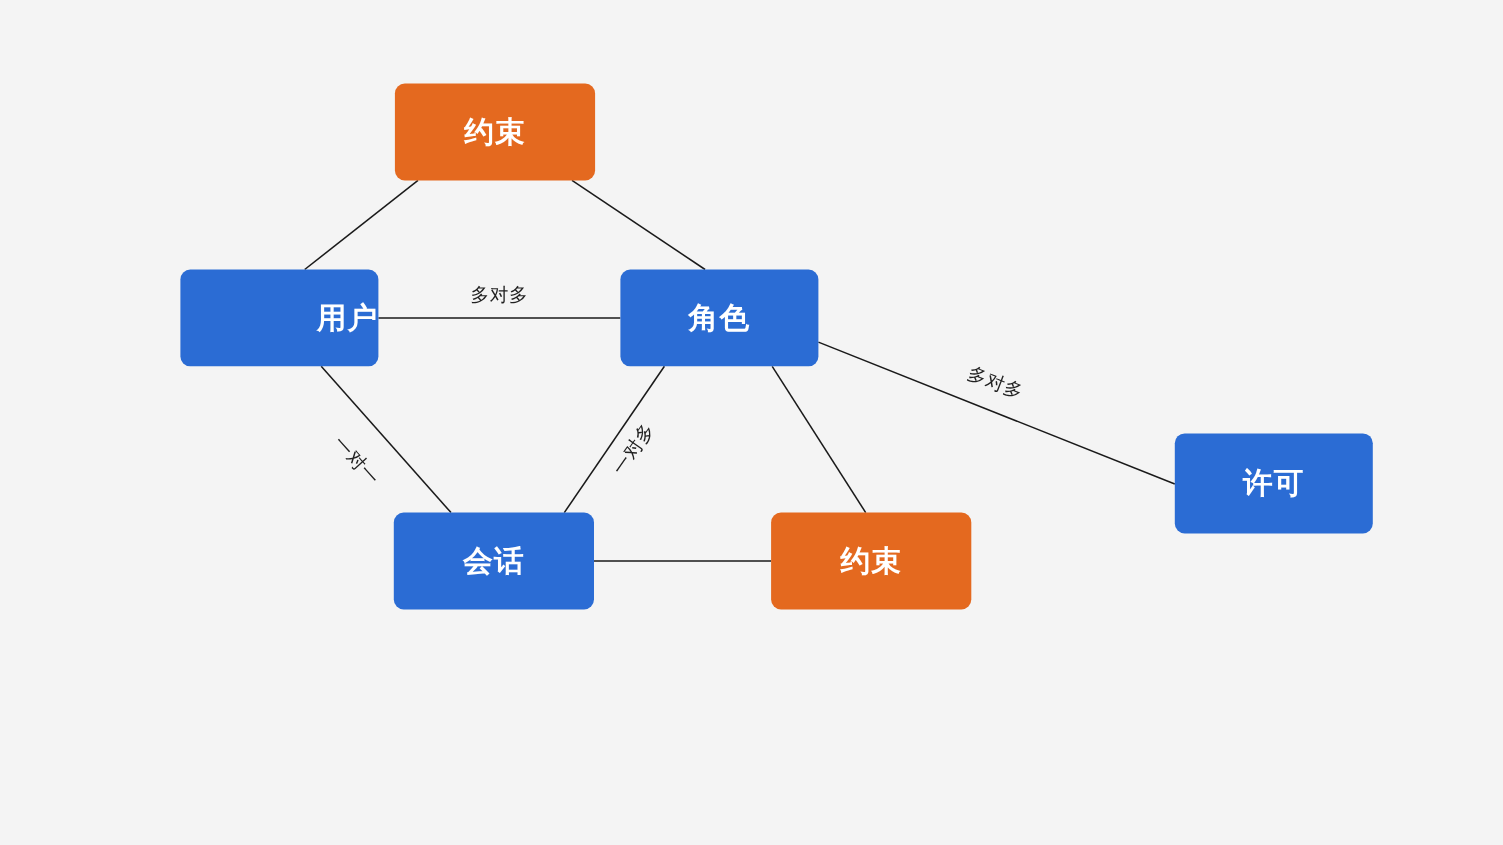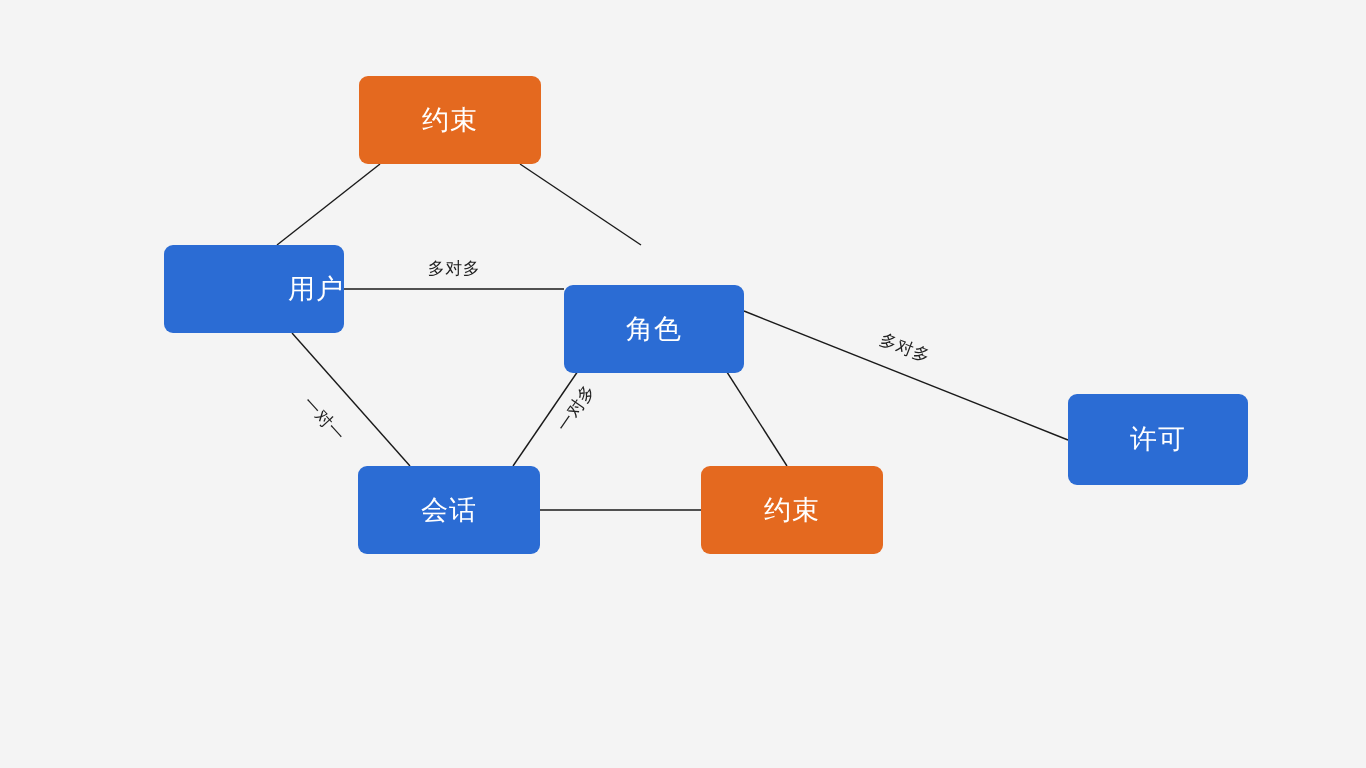--- a/index.html
+++ b/index.html
@@ -32,20 +32,21 @@
     box-sizing: border-box;
     border-radius: 9px;
     display: flex;
     align-items: center;
     justify-content: center;
     color: #ffffff;
     font-size: 27px;
     letter-spacing: 1px;
     line-height: 1;
     user-select: none;
+    font-weight: bold;
   }
   .node-label {
     display: block;
     color: #ffffff;
     font-size: 27px;
     letter-spacing: 1px;
   }
   .edge-label {
     position: absolute;
     color: #212121;
@@ -73,21 +74,21 @@
       <line x1="540" y1="510" x2="701" y2="510" stroke="#1a1a1a" stroke-width="1.4"></line>
     </svg>
 
   <div id="node-layer">
       <div class="node" style="left: 359px; top: 76px; width: 182px; height: 88px; background: rgb(228, 105, 31);">
         <span class="node-label">约束</span>
       </div>
       <div class="node" style="left: 164px; top: 245px; width: 180px; height: 88px; background: rgb(43, 108, 212); justify-content: flex-end;">
         <span class="node-label">用户</span>
       </div>
-      <div class="node" style="left: 564px; top: 245px; width: 180px; height: 88px; background: rgb(43, 108, 212); margin-top: 40px;">
+      <div class="node" style="left: 564px; top: 245px; width: 180px; height: 88px; background: rgb(43, 108, 212);">
         <span class="node-label">角色</span>
       </div>
       <div class="node" style="left: 1068px; top: 394px; width: 180px; height: 91px; background: rgb(43, 108, 212);">
         <span class="node-label">许可</span>
       </div>
       <div class="node" style="left: 358px; top: 466px; width: 182px; height: 88px; background: rgb(43, 108, 212); text-align: center;">
         <span class="node-label">会话</span>
       </div>
       <div class="node" style="left: 701px; top: 466px; width: 182px; height: 88px; background: rgb(228, 105, 31);">
         <span class="node-label">约束</span>

